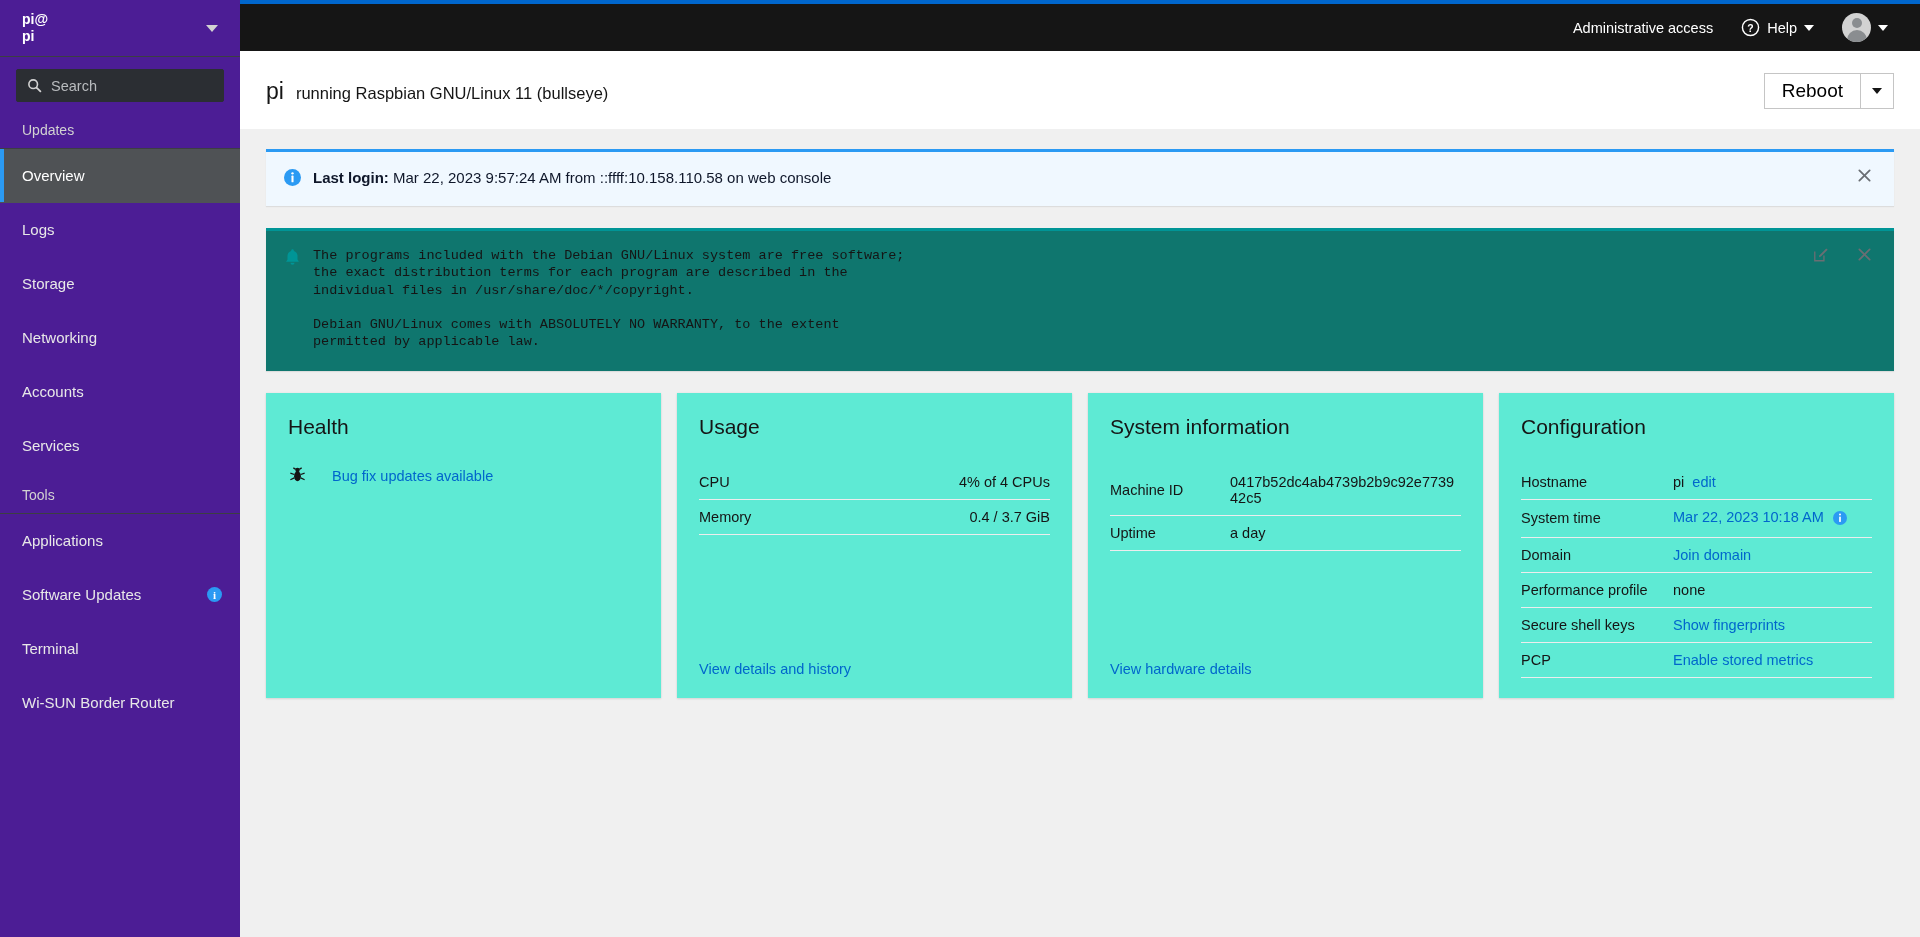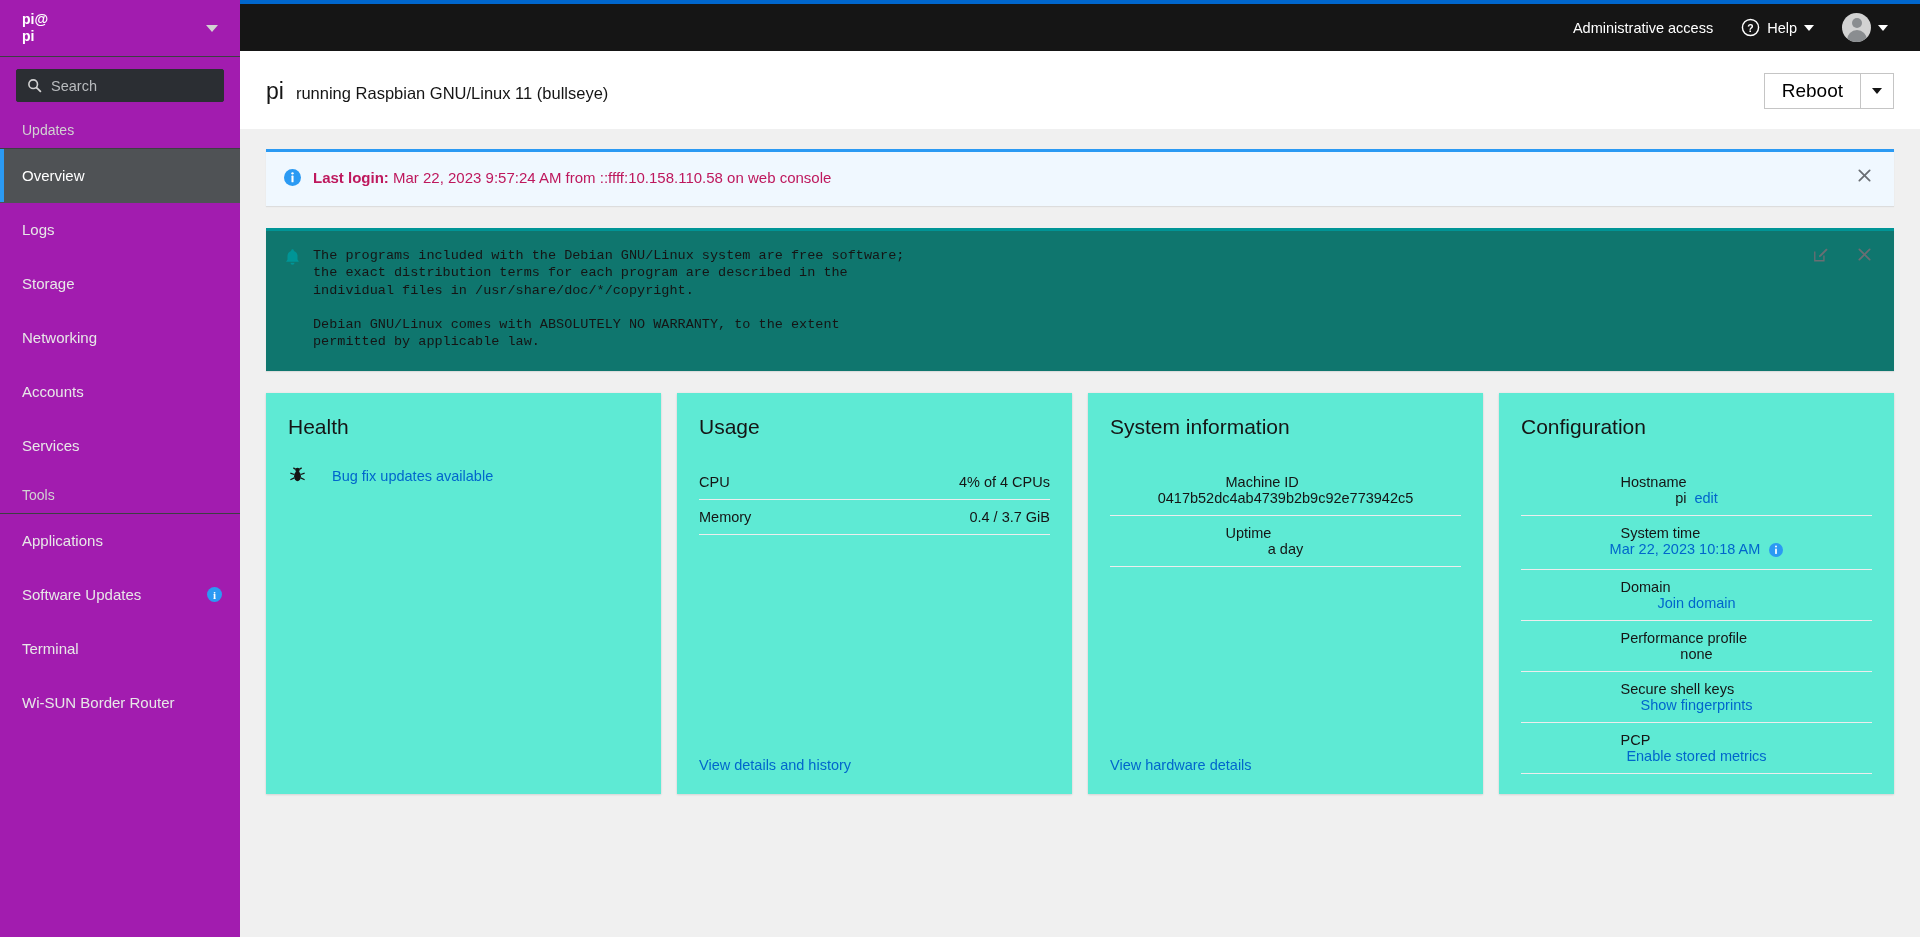--- a/index.html
+++ b/index.html
@@ -7,21 +7,21 @@
     width: 1920px; height: 937px;
     font-family: "Liberation Sans", sans-serif;
     background: #f0f0f0;
     overflow: hidden;
   }
   .app { display: flex; width: 1920px; height: 937px; position: relative; }
 
   
   .sidebar {
     width: 240px; min-width: 240px; height: 937px;
-    background: #a21caf; color: #fff;
+    background: #4c1d95; color: #fff;
     display: flex; flex-direction: column;
     position: relative; z-index: 5;
   }
   .host-switcher {
     height: 57px; padding: 0 22px;
     display: flex; align-items: center; justify-content: space-between;
     border-bottom: 1px solid #3c3f42;
     cursor: pointer;
   }
   .host-names { display: flex; flex-direction: column; line-height: 1.25; }
@@ -158,21 +158,21 @@
     margin-bottom: 22px;
     position: relative;
   }
   .alert.success {
     background: #0f766e; border-top-color: #009596;
     padding-bottom: 20px;
   }
   .alert-icon { flex: none; margin-top: 1px; }
   .alert-body { flex: 1; }
   .alert-text {
-    font-size: 15px; color: #be185d; line-height: 1.35; text-align: center;
+    font-size: 15px; color: #0f172a; line-height: 1.35; text-align: center;
   }
   .alert-text b { font-weight: 700; }
   .alert-mono {
     font-family: "Liberation Mono", monospace;
     font-size: 13.5px; color: #151515;
     line-height: 1.28; white-space: pre-wrap;
   }
   .alert-actions { display: flex; align-items: flex-start; gap: 24px; margin-top: -2px; }
   .icon-btn {
     background: none; border: 0; cursor: pointer;
@@ -217,21 +217,20 @@
   }
   .progress-fill { height: 8px; background: #06c; }
   .usage-value { font-size: 14.5px; color: #151515; text-align: right; white-space: nowrap; }
 
   
   .info-row {
     display: flex; align-items: center;
     padding: 9px 0;
     border-bottom: 1px solid #ededed;
     font-size: 14.5px;
-    flex-direction: column;
   }
   .info-row:last-child { border-bottom: 1px solid #ededed; }
   .info-key { width: 120px; color: #151515; flex: none; }
   .info-val { color: #151515; word-break: break-all; }
   .info-key.wide { width: 152px; }
   .info-val .link { font-size: 14.5px; }
   .inline-info-icon { vertical-align: -3px; margin-left: 5px; }
 </style>
 </head>
 <body>

